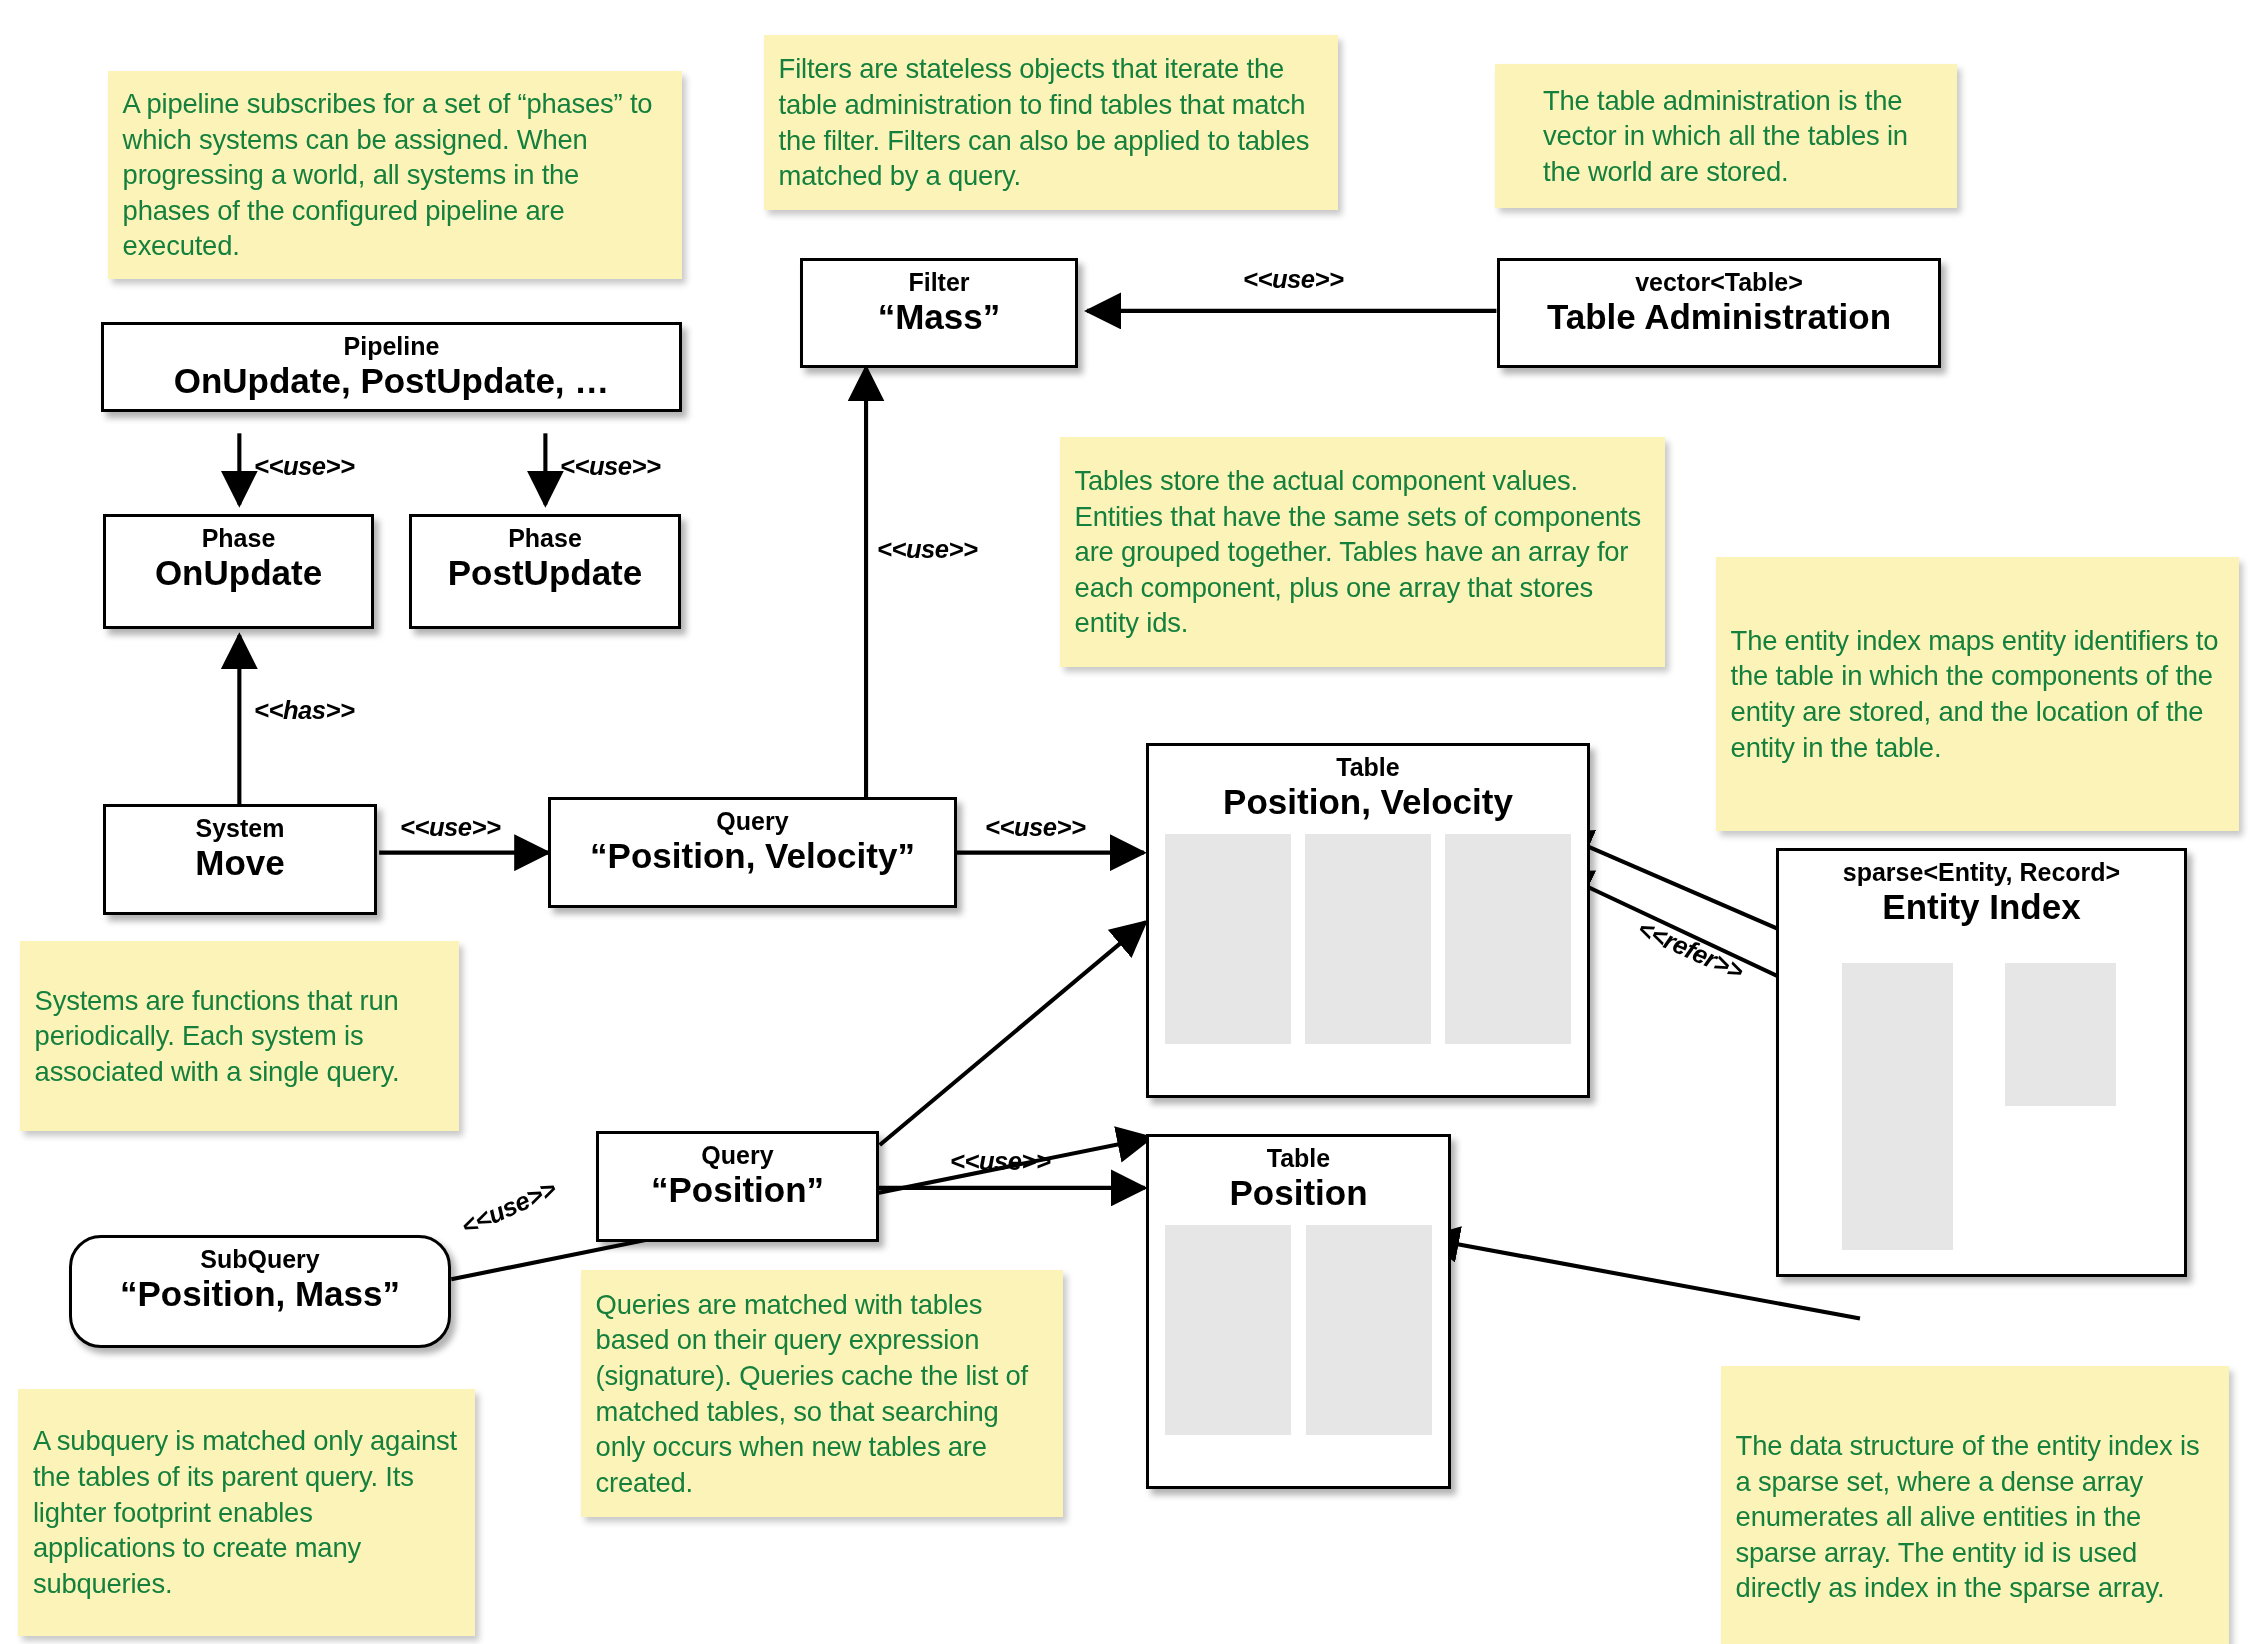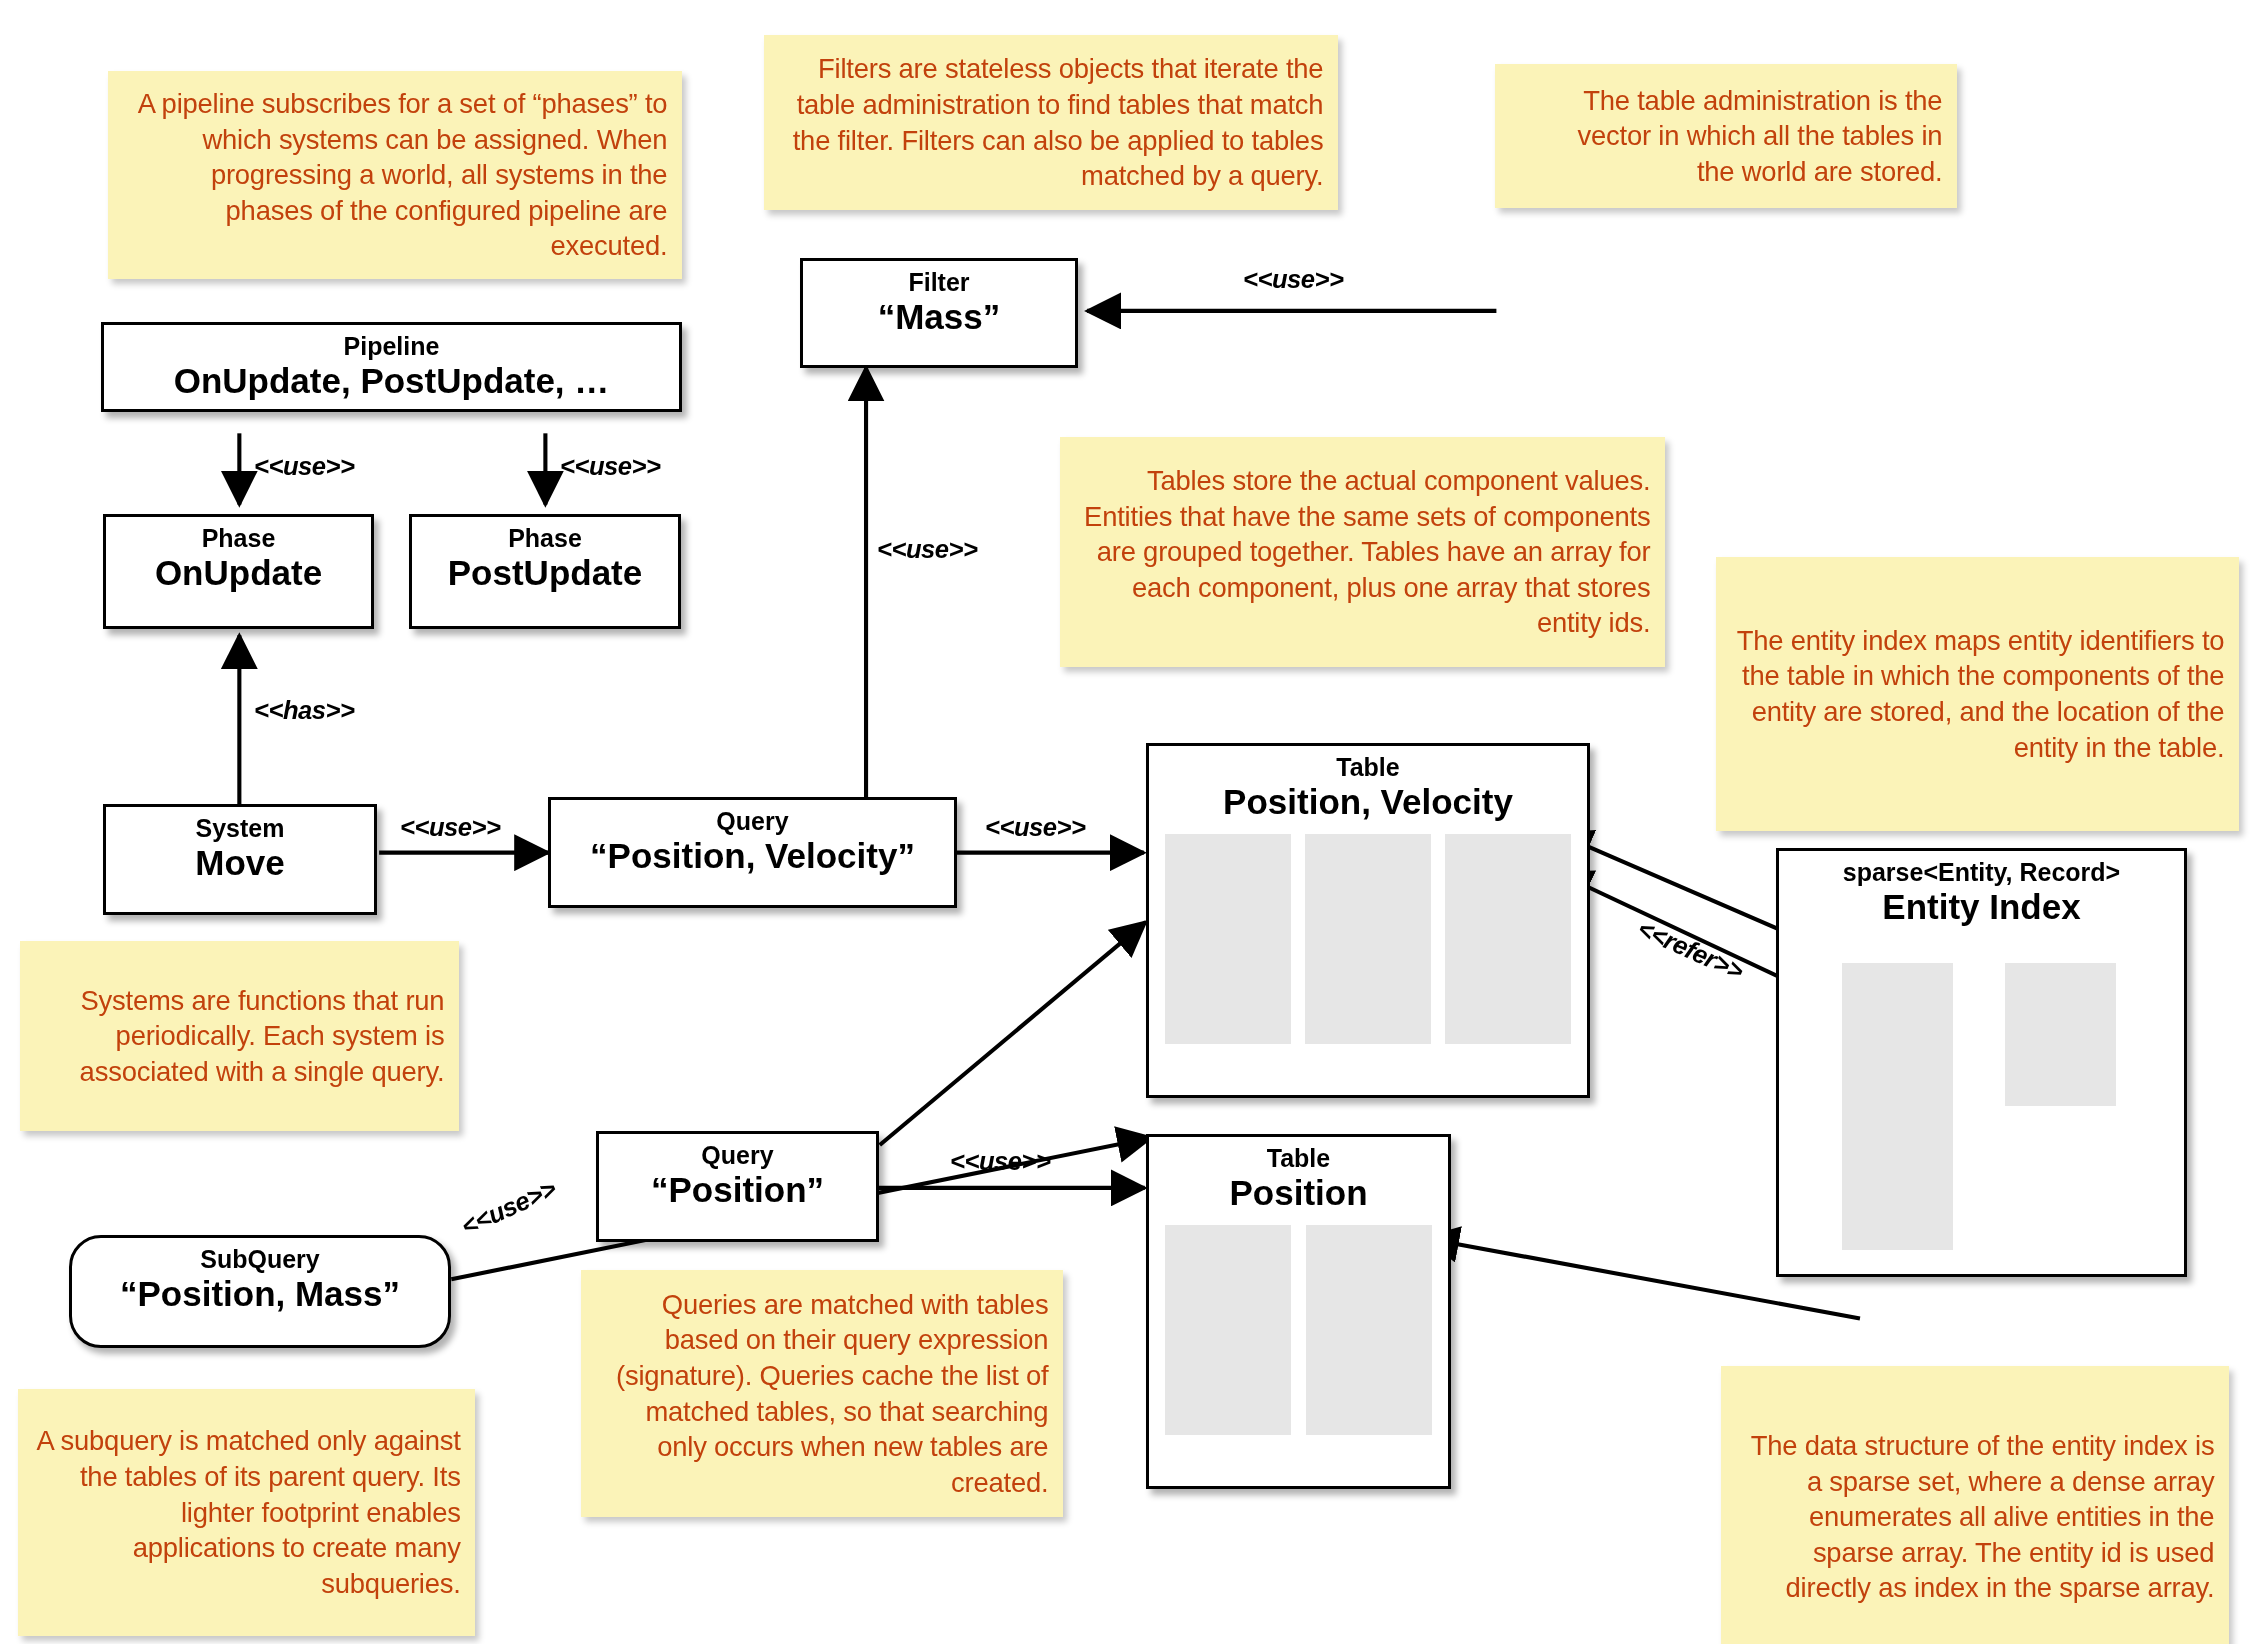--- a/index.html
+++ b/index.html
@@ -18,22 +18,22 @@
 
   
   .note {
     position: absolute;
     background: #fbf3b8;
     box-shadow: 3.7px 4.6px 6.4px rgba(0,0,0,0.22);
     box-sizing: border-box;
     display: flex;
     align-items: center;
     justify-content: center;
-    text-align: right;
-    color: #c2410c;
+    text-align: left;
+    color: #15803d;
     padding: 11px 14.6px;
     line-height: 1.30;
     font-size: 27.4px;
     letter-spacing: -0.2px;
   }
 
   
   .box {
     position: absolute;
     background: #ffffff;
@@ -207,20 +207,24 @@
   <div class="box" style="left:69px; top:1235px; width:382px; height:113px;border-radius:32px;">
     <div class="stereo">SubQuery</div>
     <div class="title">“Position, Mass”</div>
   </div>
 
   <div class="box" style="left:800px; top:258px; width:278px; height:110px;">
     <div class="stereo">Filter</div>
     <div class="title">“Mass”</div>
   </div>
 
+  <div class="box" style="left:1497px; top:258px; width:444px; height:110px;">
+    <div class="stereo">vector&lt;Table&gt;</div>
+    <div class="title">Table Administration</div>
+  </div>
 
   <div class="box tablebox" style="left:1146px; top:705px; width:444px; height:355px;">
     <div class="stereo">Table</div>
     <div class="title">Position, Velocity</div>
     <div class="cols">
       <div class="col" style="height:210px;"></div>
       <div class="col" style="height:210px;"></div>
       <div class="col" style="height:210px;"></div>
     </div>
   </div>

